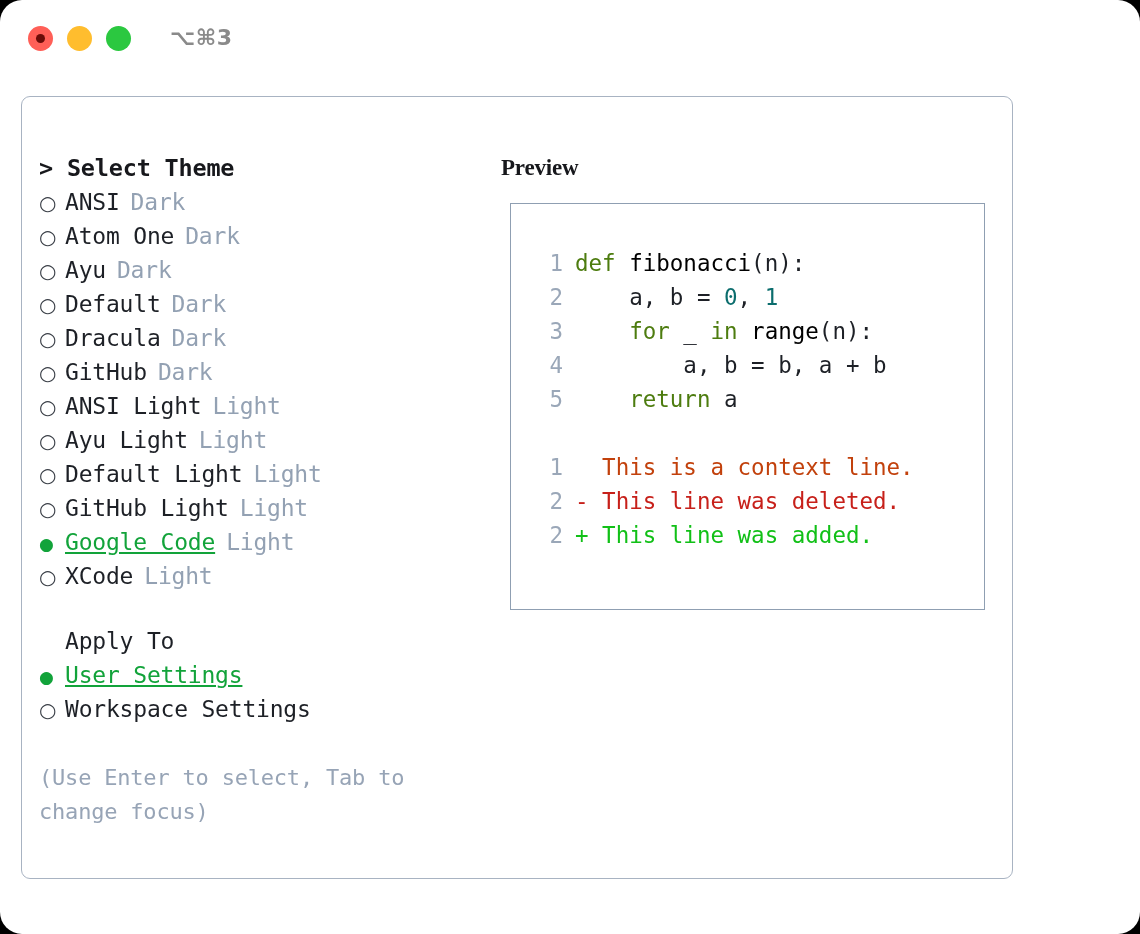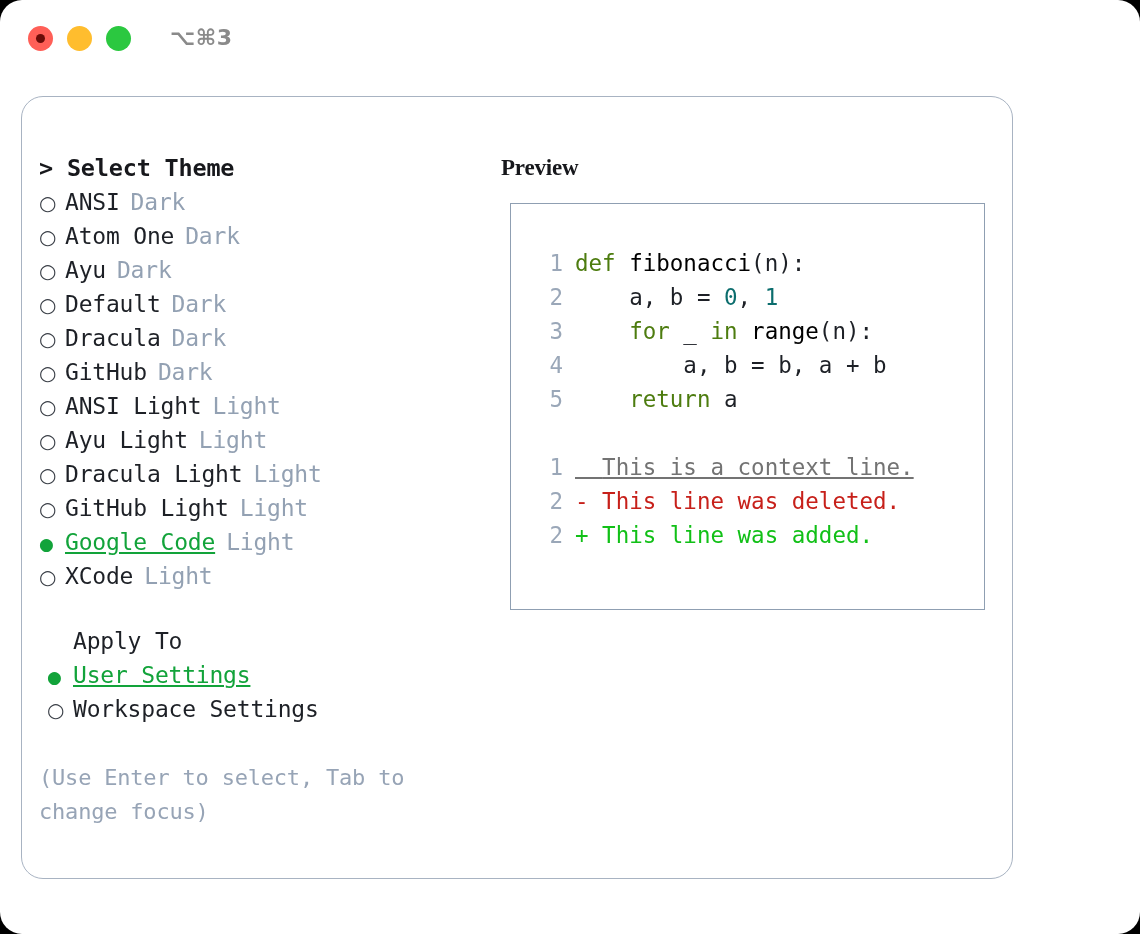--- a/index.html
+++ b/index.html
@@ -63,21 +63,21 @@
   }
 
   
   #panel {
     position: absolute;
     left: 21px;
     top: 96px;
     width: 992px;
     height: 783px;
     border: 1.6px solid #a8b3c2;
-    border-radius: 22px;
+    border-radius: 9px;
     box-sizing: border-box;
     background: #ffffff;
   }
 
   
   #left-col {
     position: absolute;
     left: 17px;
     top: 54px;
     width: 445px;
@@ -113,21 +113,21 @@
   .theme-name { color: #1d2026; }
   .theme-row.selected .theme-name { color: #12a33a; text-decoration: underline; }
   .theme-tag {
     color: #93a1b3;
     margin-left: 11px;
   }
 
   
   #apply-group {
     position: absolute;
-    left: 25px;
+    left: 17px;
     top: 527px;
     width: 445px;
   }
   #apply-header {
     font-size: 23px;
     color: #1d2026;
     line-height: 34px;
     padding-left: 26px;
     white-space: pre;
     letter-spacing: -0.2px;
@@ -187,21 +187,21 @@
     color: #9aa7b8;
     margin-right: 12px;
   }
   .blank-line { height: 34px; }
 
   
   .t-kw   { color: #4d7c0f; }
   .t-fn   { color: #000000; }
   .t-num  { color: #0b6d6d; }
   .t-txt  { color: #1d2026; }
-  .t-ctx  { color: #737373; text-decoration: underline; }
+  .t-ctx  { color: #c2410c; }
   .t-del  { color: #c7201a; }
   .t-add  { color: #11c017; }
 </style>
 </head>
 <body>
 
 <div id="window">
 
   <div id="titlebar">
     <div class="tl-dot tl-red"></div>
@@ -217,21 +217,21 @@
       <div id="theme-header">&gt; Select Theme</div>
       <div id="theme-list">
           <div class="theme-row"><span class="bullet">○</span><span class="theme-name">ANSI</span><span class="theme-tag">Dark</span></div>
           <div class="theme-row"><span class="bullet">○</span><span class="theme-name">Atom One</span><span class="theme-tag">Dark</span></div>
           <div class="theme-row"><span class="bullet">○</span><span class="theme-name">Ayu</span><span class="theme-tag">Dark</span></div>
           <div class="theme-row"><span class="bullet">○</span><span class="theme-name">Default</span><span class="theme-tag">Dark</span></div>
           <div class="theme-row"><span class="bullet">○</span><span class="theme-name">Dracula</span><span class="theme-tag">Dark</span></div>
           <div class="theme-row"><span class="bullet">○</span><span class="theme-name">GitHub</span><span class="theme-tag">Dark</span></div>
           <div class="theme-row"><span class="bullet">○</span><span class="theme-name">ANSI Light</span><span class="theme-tag">Light</span></div>
           <div class="theme-row"><span class="bullet">○</span><span class="theme-name">Ayu Light</span><span class="theme-tag">Light</span></div>
-          <div class="theme-row"><span class="bullet">○</span><span class="theme-name">Dracula Light</span><span class="theme-tag">Light</span></div>
+          <div class="theme-row"><span class="bullet">○</span><span class="theme-name">Default Light</span><span class="theme-tag">Light</span></div>
           <div class="theme-row"><span class="bullet">○</span><span class="theme-name">GitHub Light</span><span class="theme-tag">Light</span></div>
           <div class="theme-row selected"><span class="bullet sel">●</span><span class="theme-name">Google Code</span><span class="theme-tag">Light</span></div>
           <div class="theme-row"><span class="bullet">○</span><span class="theme-name">XCode</span><span class="theme-tag">Light</span></div>
         </div>
     </div>
 
     <div id="apply-group">
       <div id="apply-header">Apply To</div>
       <div id="apply-list">
           <div class="theme-row selected"><span class="bullet sel">●</span><span class="theme-name">User Settings</span></div>

